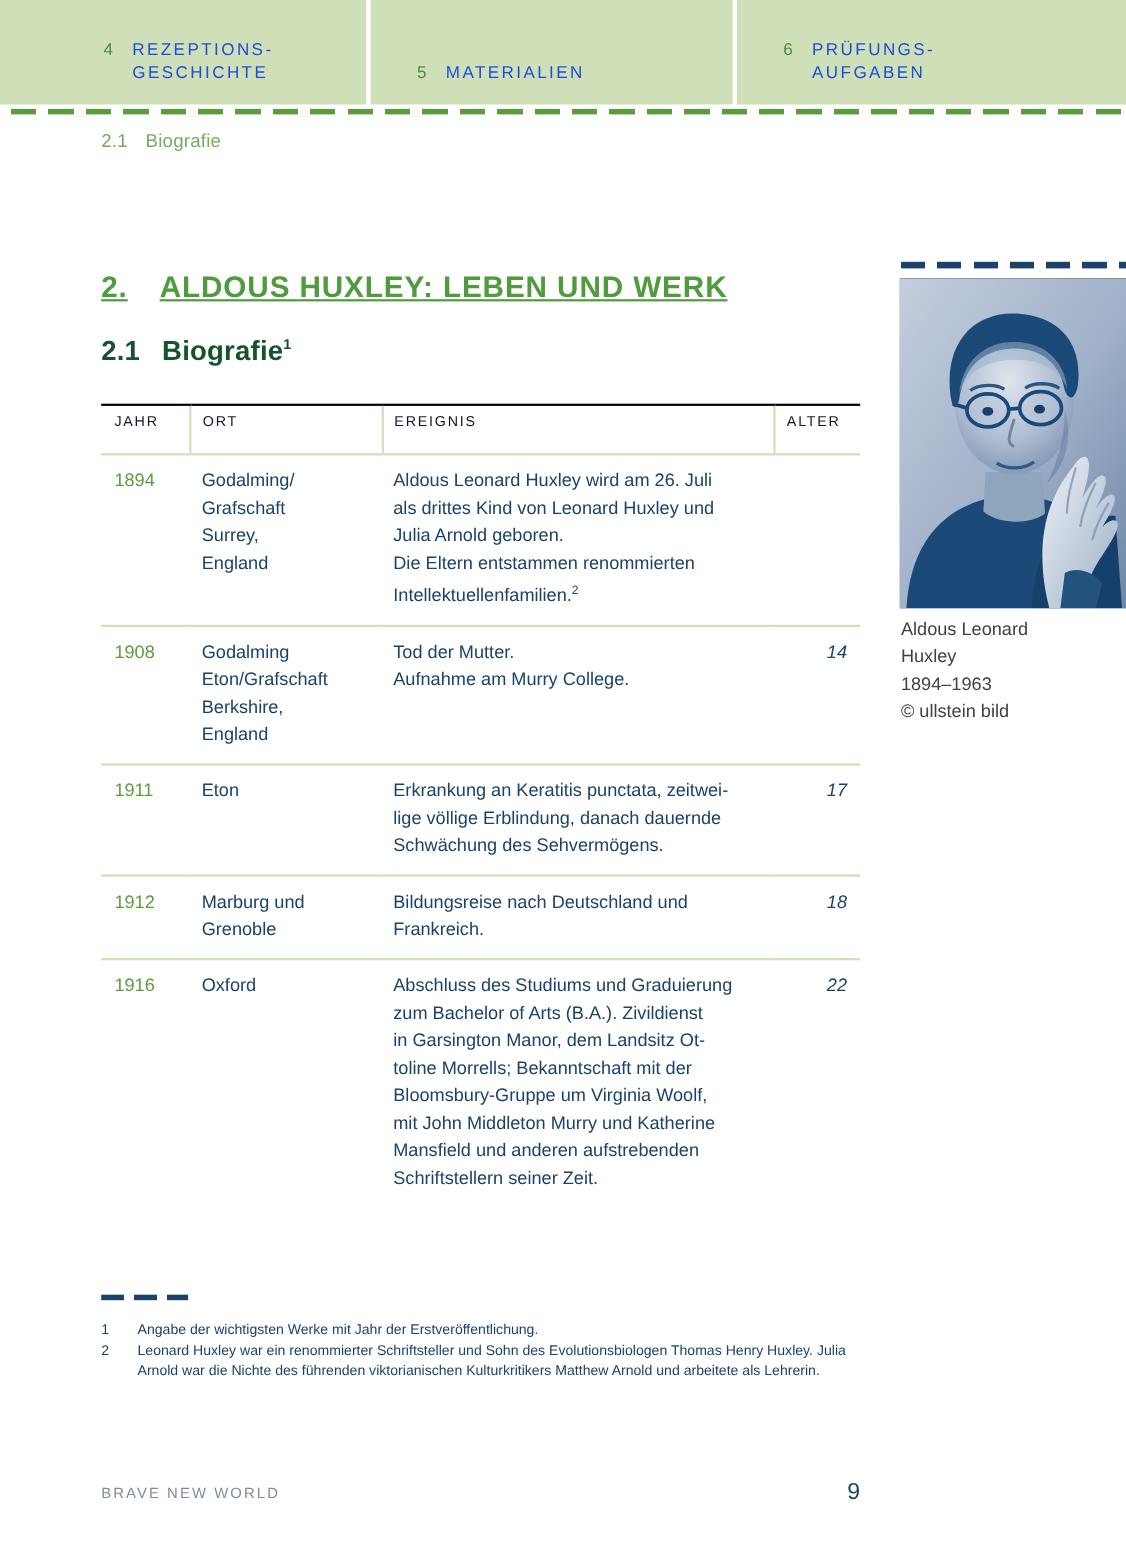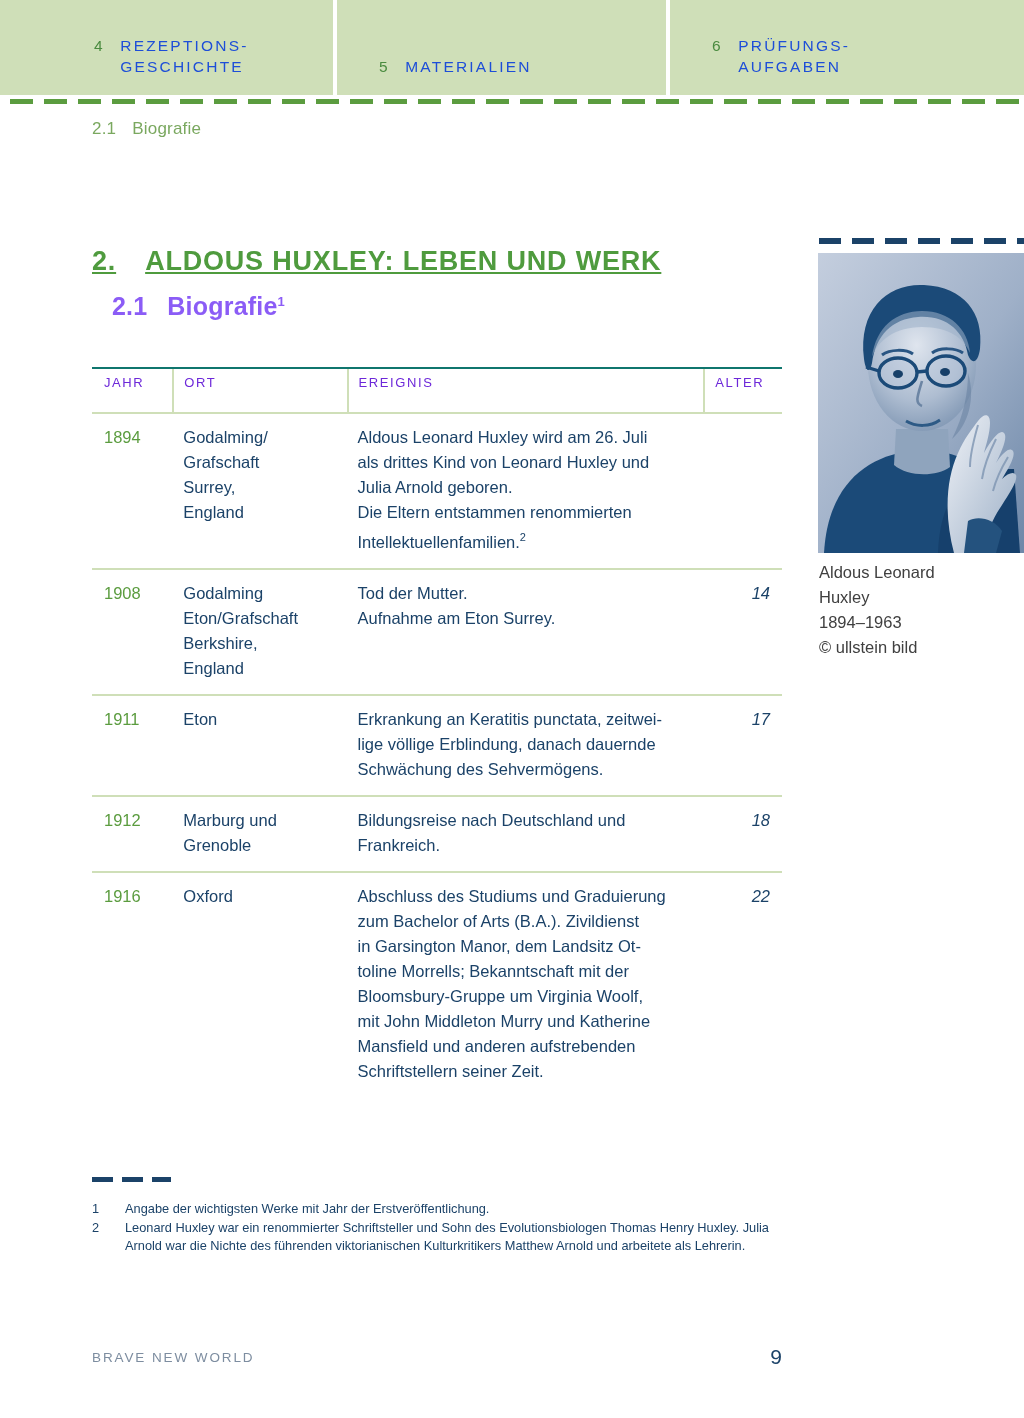--- a/index.html
+++ b/index.html
@@ -90,53 +90,52 @@
     font-weight: bold;
     color: #4f9b3e;
     letter-spacing: 0.8px;
     white-space: nowrap;
     text-decoration: underline;
   }
   .h1 .h1-num { margin-right: 29px; }
 
   .h2 {
     position: absolute;
-    left: 92px; top: 292px;
+    left: 92px; top: 305px;
     font-size: 25px;
     font-weight: bold;
-    color: #8b5cf6;
+    color: #14532d;
     letter-spacing: 0.2px;
     white-space: nowrap;
-    margin-left: 20px;
   }
   .h2 .h2-num { margin-right: 20px; }
   .h2 sup { font-size: 13px; vertical-align: super; }
 
   
   .bio-table {
     position: absolute;
     left: 92px; top: 367px;
     width: 690px;
     border-collapse: collapse;
     font-size: 16.5px;
     color: #1b4268;
   }
   .bio-table th,
   .bio-table td {
     vertical-align: top;
     padding: 0;
   }
   .bio-table thead th {
-    border-top: 2px solid #0f766e;
+    border-top: 2px solid #000000;
     border-bottom: 2px solid #cfdfb8;
     height: 32px;
     text-align: left;
     font-weight: normal;
     font-size: 13px;
-    color: #6d28d9;
+    color: #0f172a;
     letter-spacing: 1.6px;
     padding: 6px 0 5px 10px;
   }
   .bio-table thead th.col-jahr { padding-left: 12px; width: 73px; }
   .bio-table thead th.col-ort  { width: 170px; border-left: 2px solid #cfdfb8; margin-left: 48px; }
   .bio-table thead th.col-ereignis { width: 377px; border-left: 2px solid #cfdfb8; }
   .bio-table thead th.col-alter { width: 70px; border-left: 2px solid #cfdfb8; }
 
   .bio-table tbody td {
     border-bottom: 2px solid #cfdfb8;
@@ -293,21 +292,21 @@
 Intellektuellenfamilien.</span><sup>2</sup></td>
       <td class="c-alter"></td>
     </tr>
     <tr>
       <td class="c-jahr">1908</td>
       <td class="c-ort cell-lines">Godalming
 Eton/Grafschaft
 Berkshire,
 England</td>
       <td class="c-ereignis cell-lines">Tod der Mutter.
-Aufnahme am Eton Surrey.</td>
+Aufnahme am Murry College.</td>
       <td class="c-alter">14</td>
     </tr>
     <tr>
       <td class="c-jahr">1911</td>
       <td class="c-ort cell-lines">Eton</td>
       <td class="c-ereignis cell-lines">Erkrankung an Keratitis punctata, zeitwei-
 lige völlige Erblindung, danach dauernde
 Schwächung des Sehvermögens.</td>
       <td class="c-alter">17</td>
     </tr>

